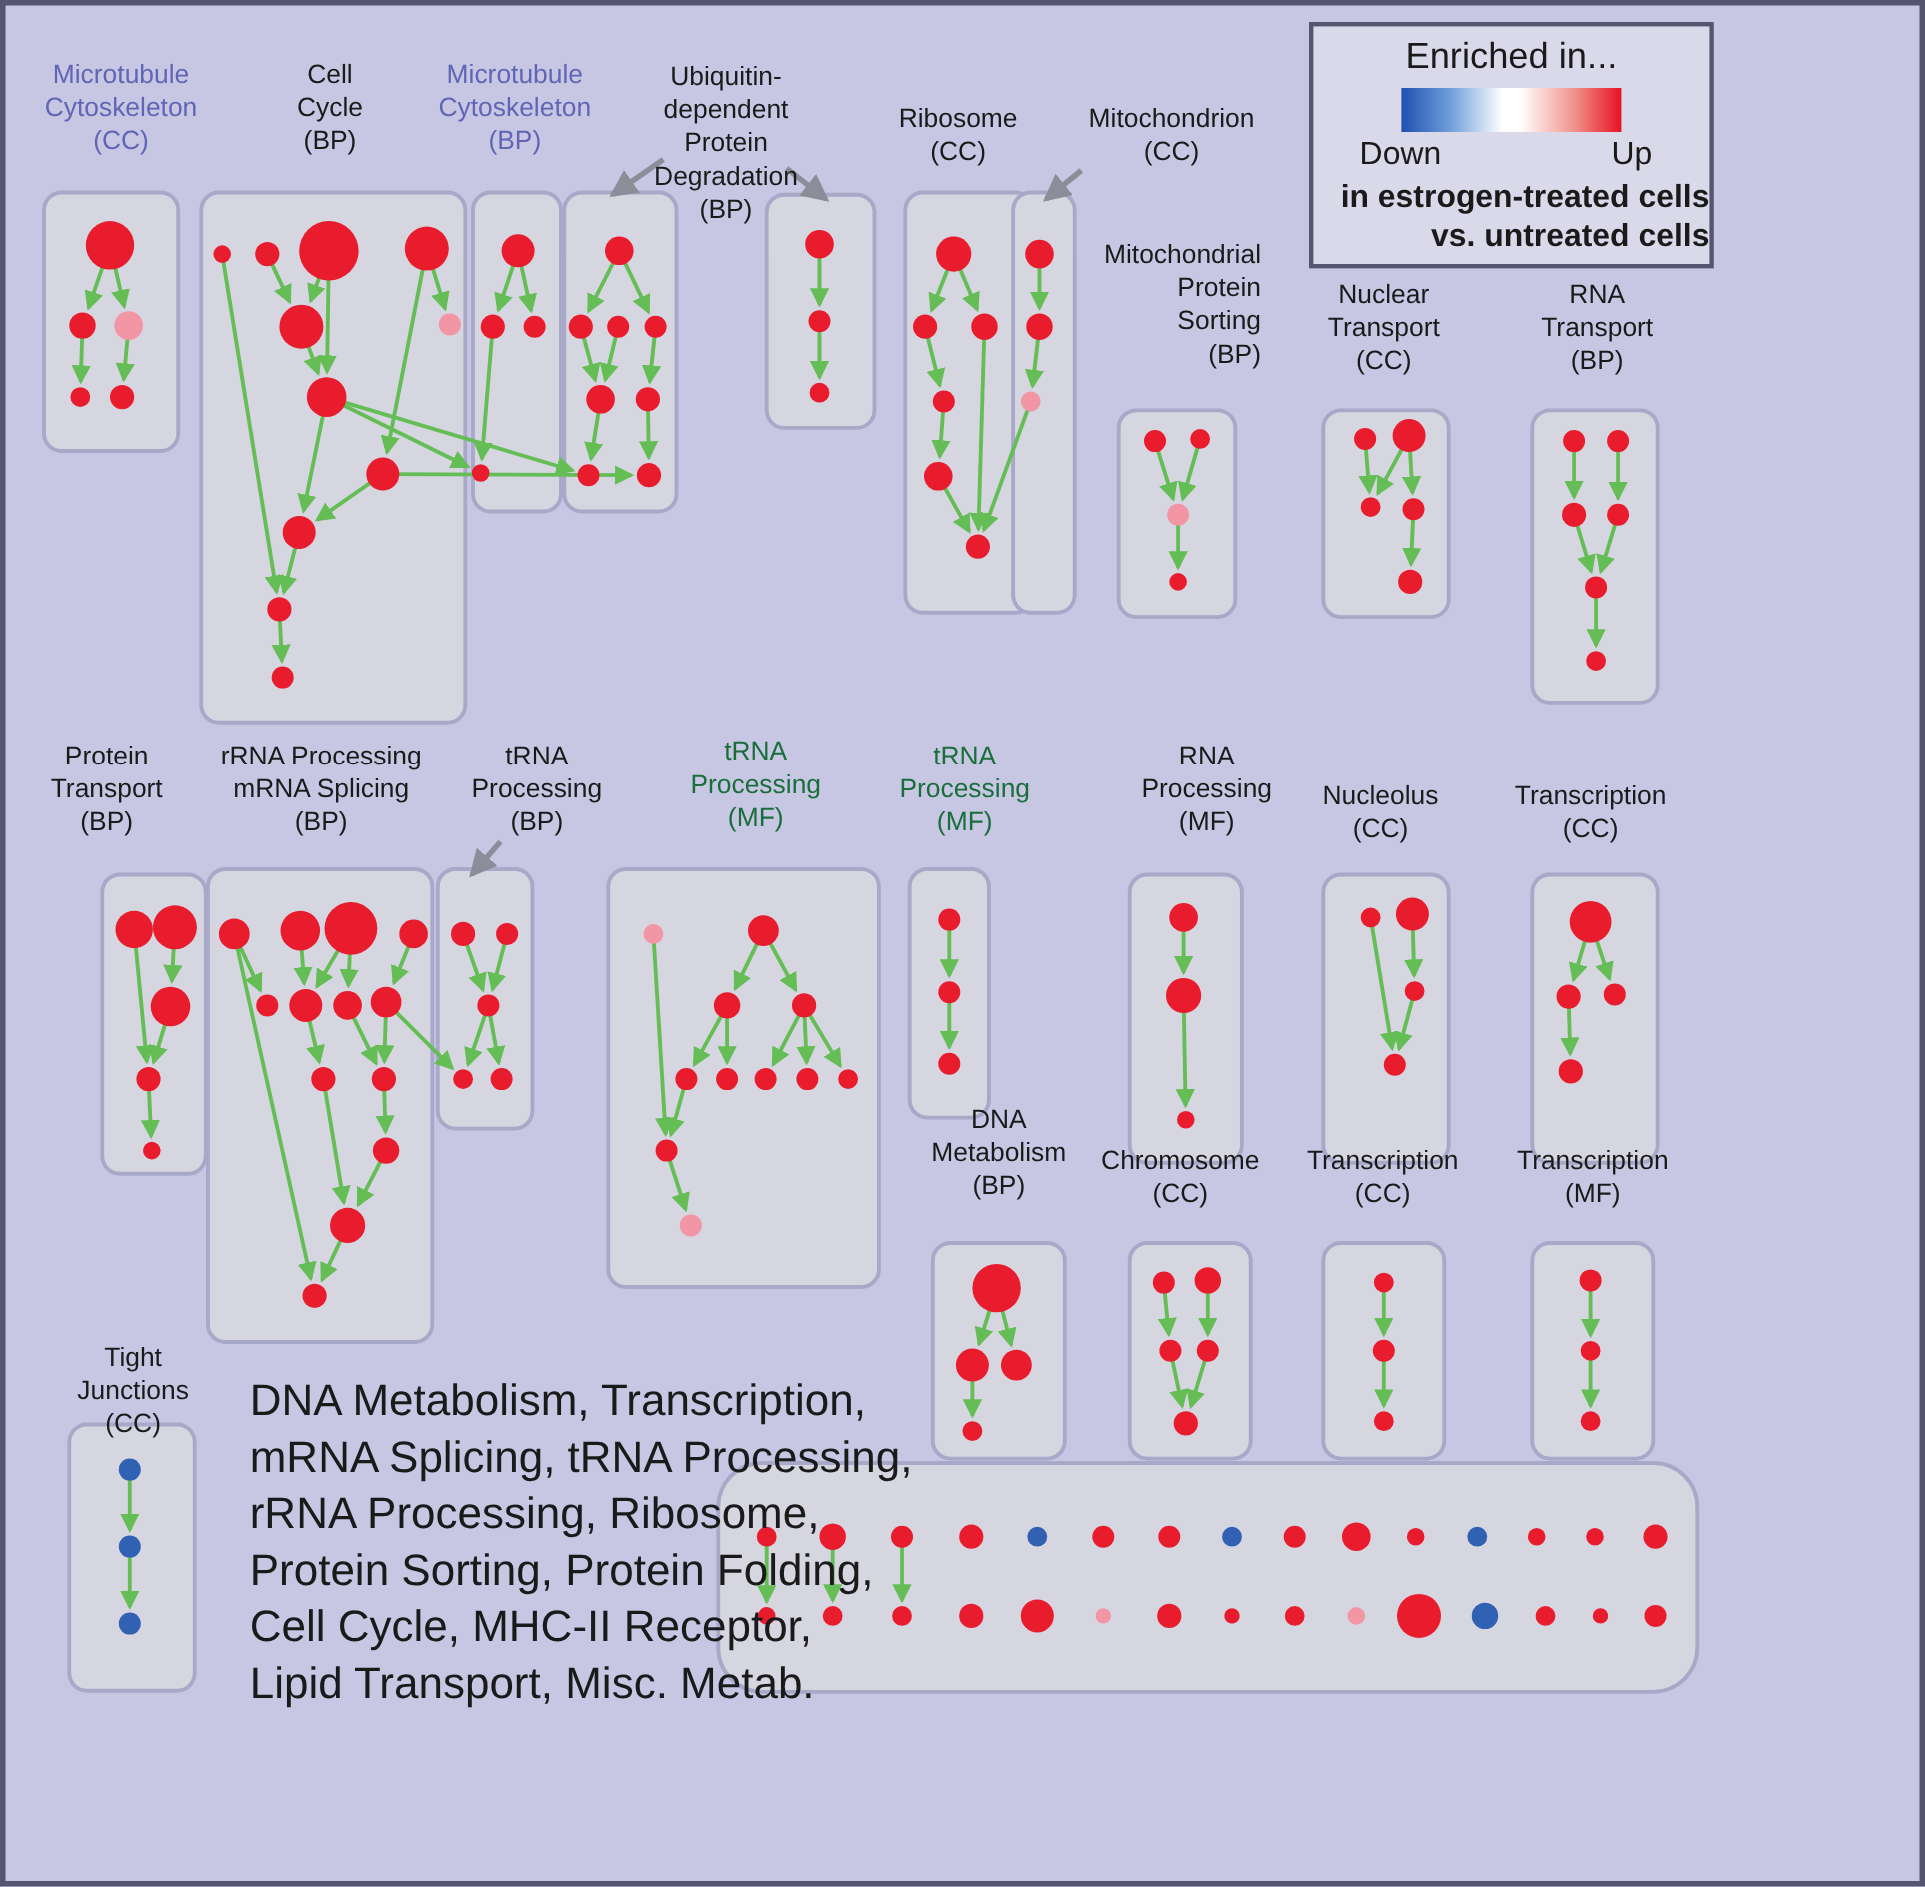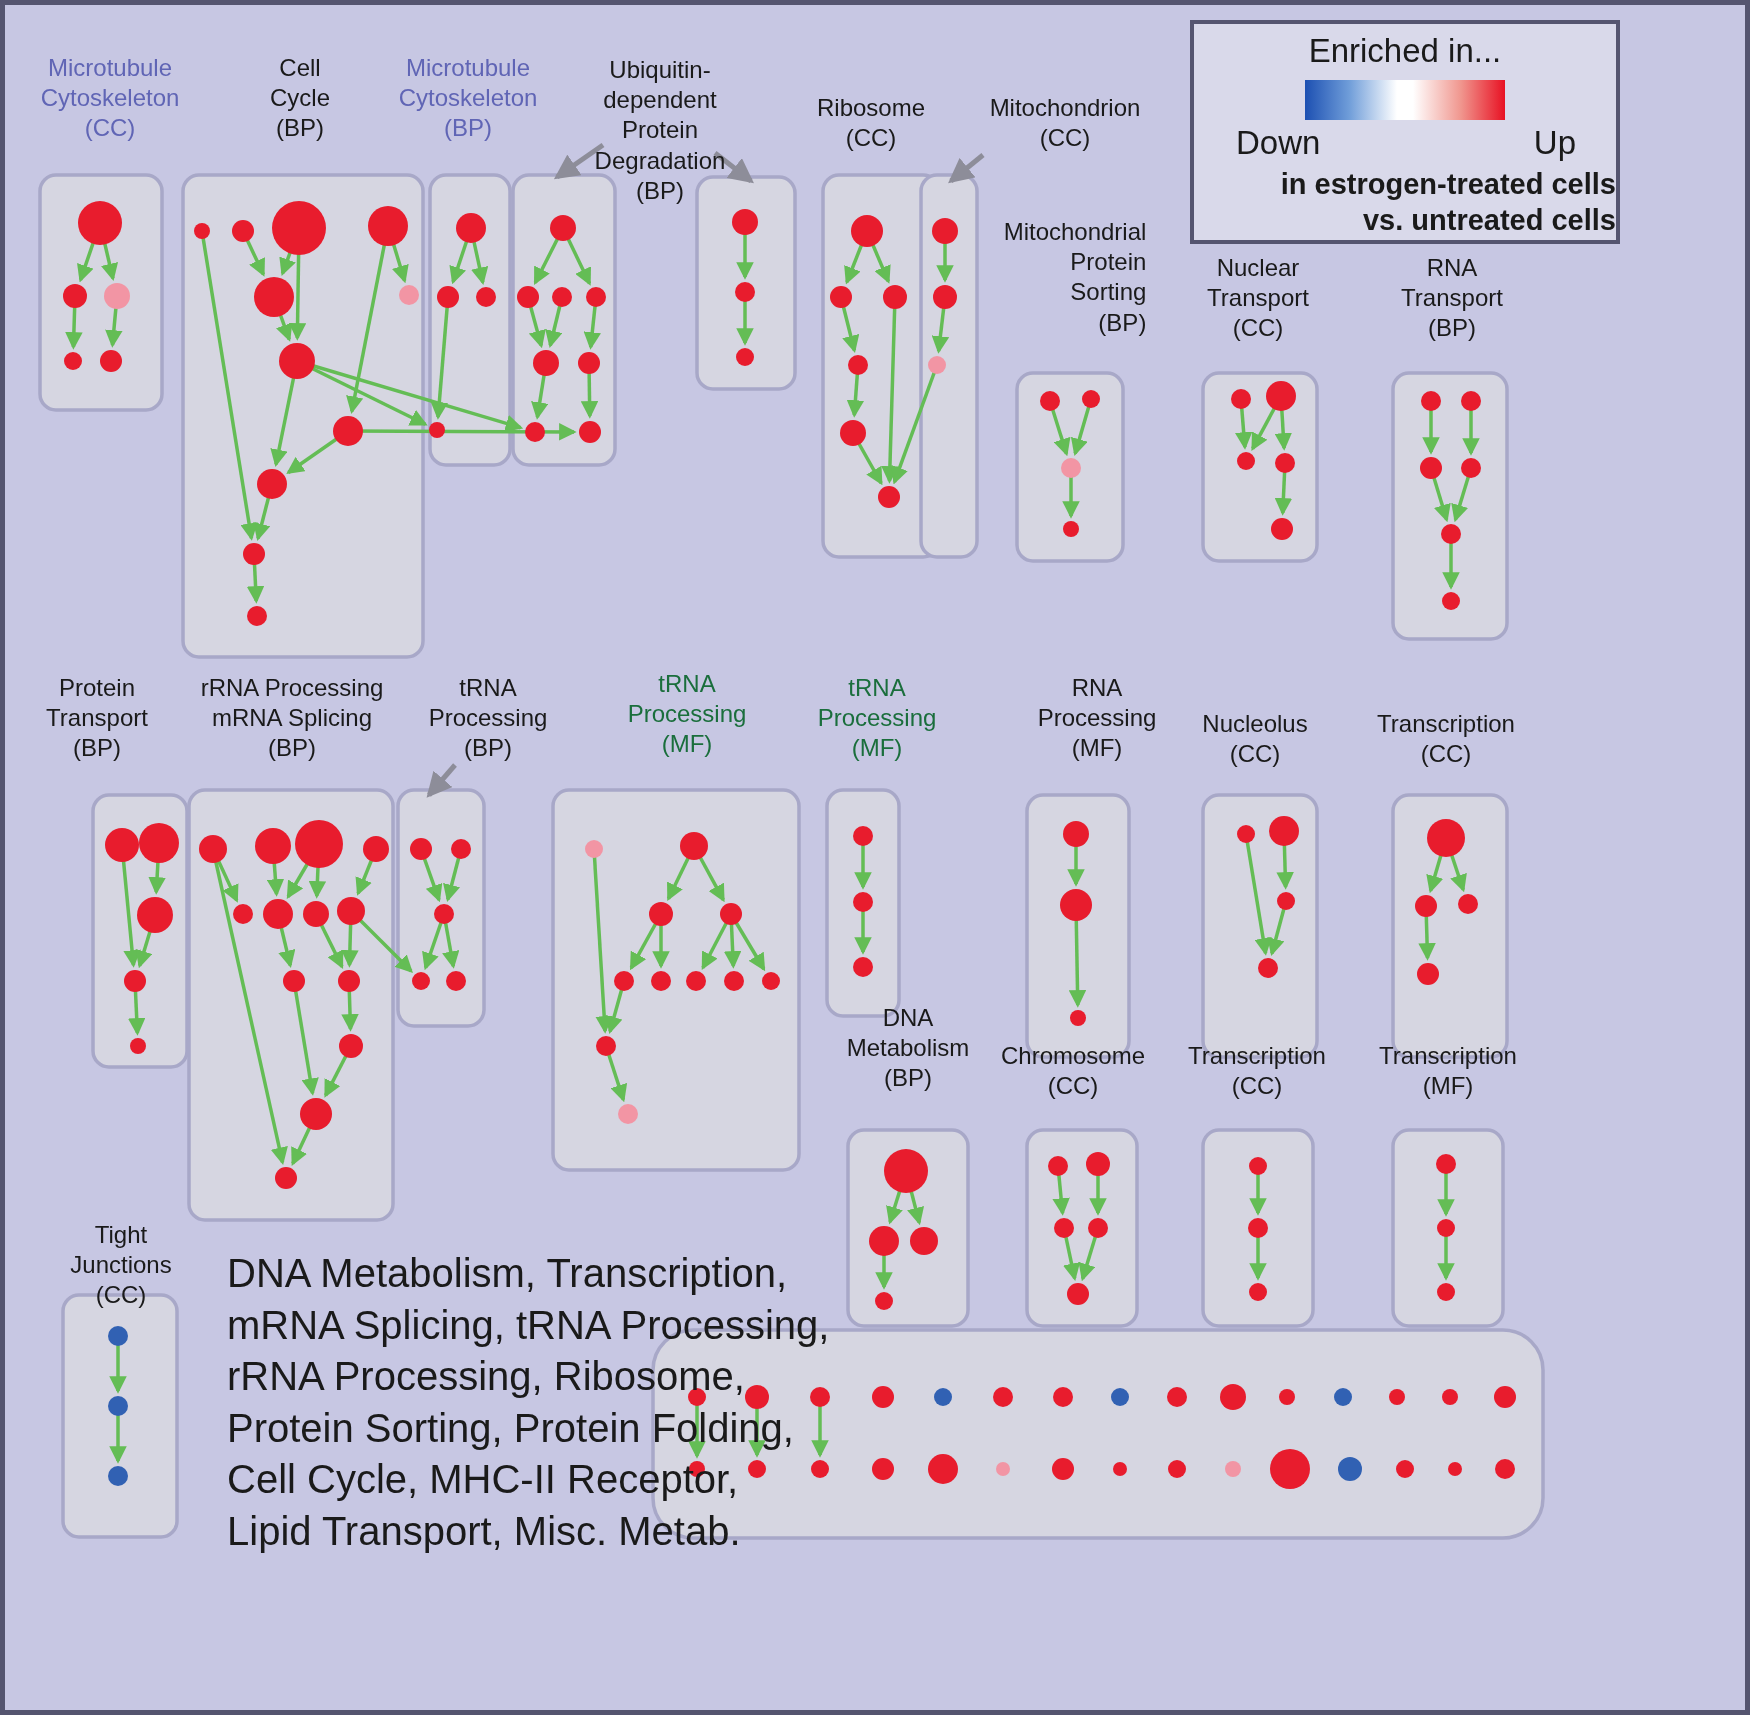--- a/index.html
+++ b/index.html
@@ -18,41 +18,41 @@
     transform:translateX(-50%);
     text-align:center;
     white-space:pre-line;
     font-size:24px;
     line-height:1.26;
     color:#1a1a1a;
   }
   .legend{
     position:absolute;
     left:1185px;top:15px;
-    width:430px;height:224px;
+    width:368px;height:224px;
     background:#d9d9ea;
     border:4px solid #555570;
     box-sizing:border-box;
   }
   .legend-title{
     text-align:center;
     font-size:33px;
     margin-top:8px;
     color:#1a1a1a;
   }
   .legend-gradient{
     margin:10px auto 0;
     width:200px;height:40px;
     background:linear-gradient(90deg,#1d50b2 0%,#6f9dd9 22%,#ffffff 46%,#ffffff 54%,#f0968e 78%,#e81123 100%);
   }
   .legend-scale{
     display:flex;
     justify-content:space-between;
-    padding:4px 40px 0 42px;
-    font-size:33px;
+    padding:4px 52px 0 42px;
+    font-size:29px;
     color:#1a1a1a;
   }
   .legend-sub{
     text-align:right;
     font-size:29px;
     line-height:1.25;
     margin-top:4px;
     white-space:pre-line;
     color:#1a1a1a;
     font-weight:bold;

